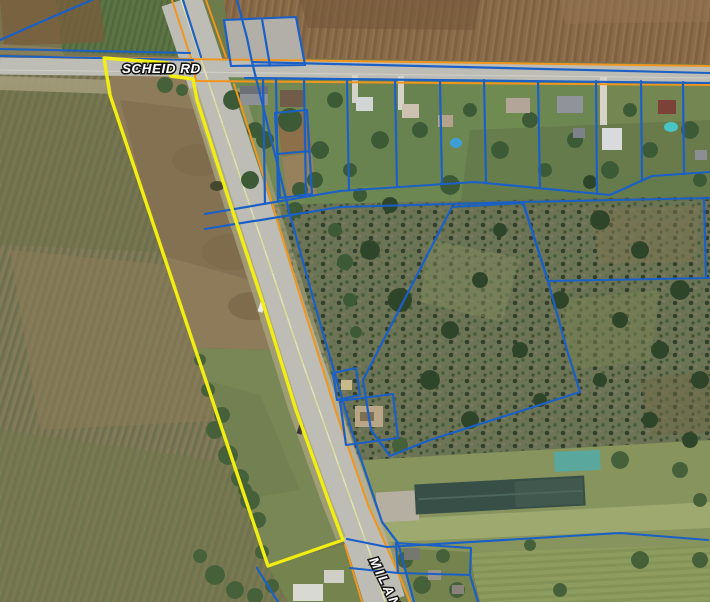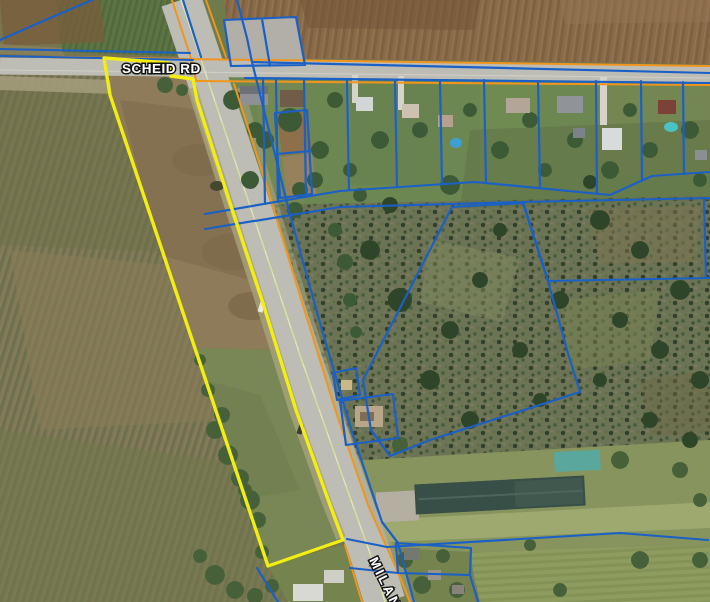--- a/index.html
+++ b/index.html
@@ -1,17 +1,17 @@
 <!DOCTYPE html>
 <html style="--parcel_line: #1b60c6; --road_casing: #f0961f; --selected_parcel: #f2ee12; --label_fill: #ffffff; --label_outline: #141414;"><head>
 <meta charset="utf-8">
 <style>
   html,body{margin:0;padding:0;background:#222;}
   .map-frame{position:relative;width:710px;height:602px;overflow:hidden;background:#f97316;
-             font-family:"Liberation Sans", sans-serif;}
+             font-family:"Liberation Sans", sans-serif;font-style:italic;}
   svg{display:block}
   .parcel{fill:none;stroke:var(--parcel_line,#1b60c6);stroke-width:2.2;stroke-linejoin:round;stroke-linecap:round}
   .casing{fill:none;stroke:var(--road_casing,#f0961f);stroke-width:2;stroke-linejoin:round;stroke-linecap:round}
   .selparcel{fill:none;stroke:var(--selected_parcel,#f2ee12);stroke-width:3.4;stroke-linejoin:round;stroke-linecap:round}
   .roadlabel{fill:var(--label_fill,#fff);stroke:var(--label_outline,#141414);stroke-width:3px;
              paint-order:stroke;font-weight:bold;font-size:13.5px;letter-spacing:.5px;
              font-family:"Liberation Sans", sans-serif;}
 </style>
 </head>
 <body>

